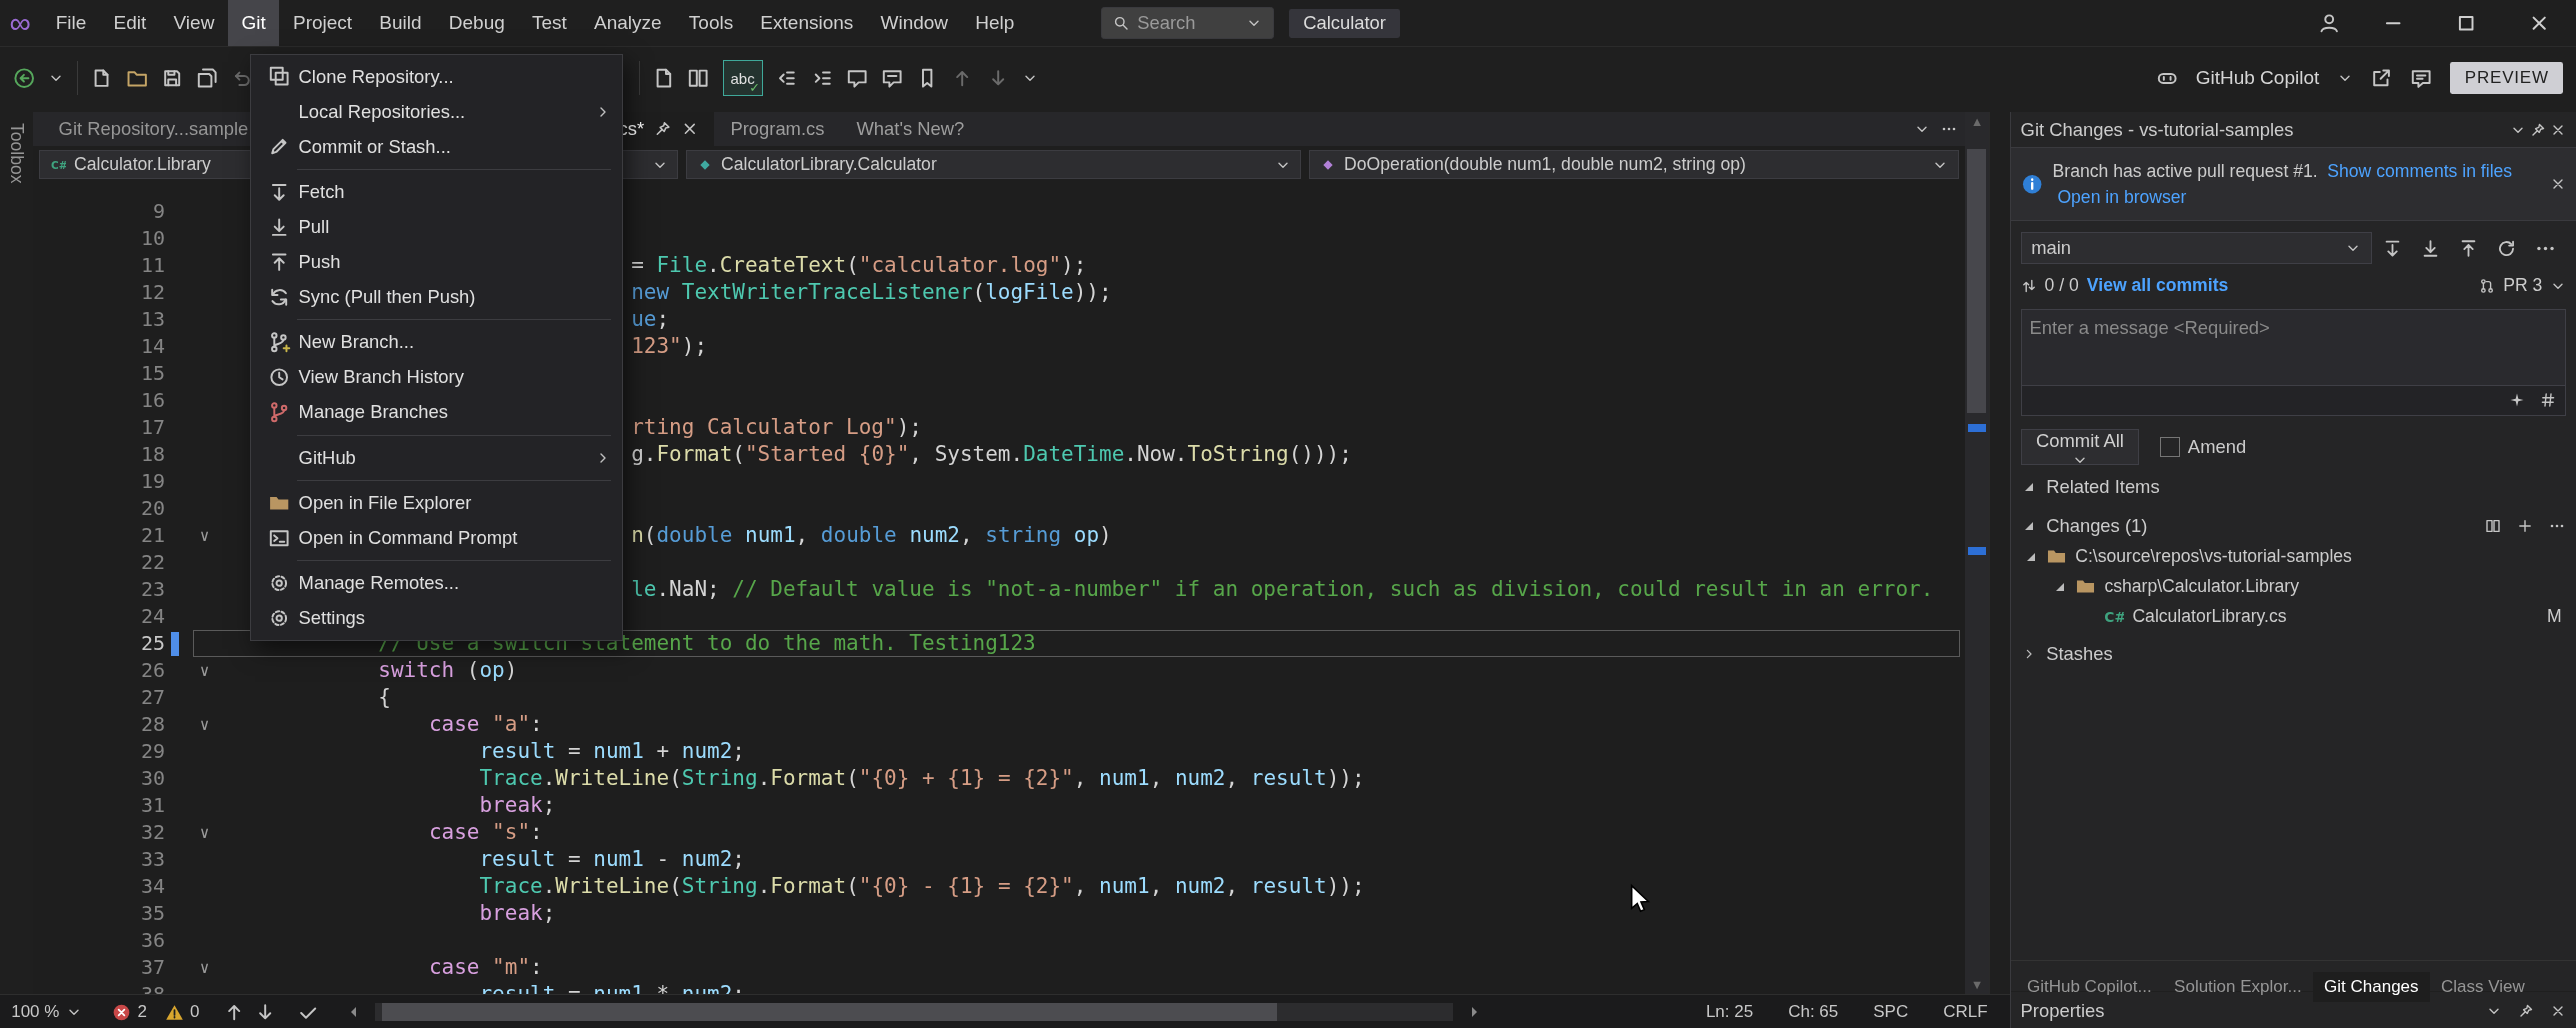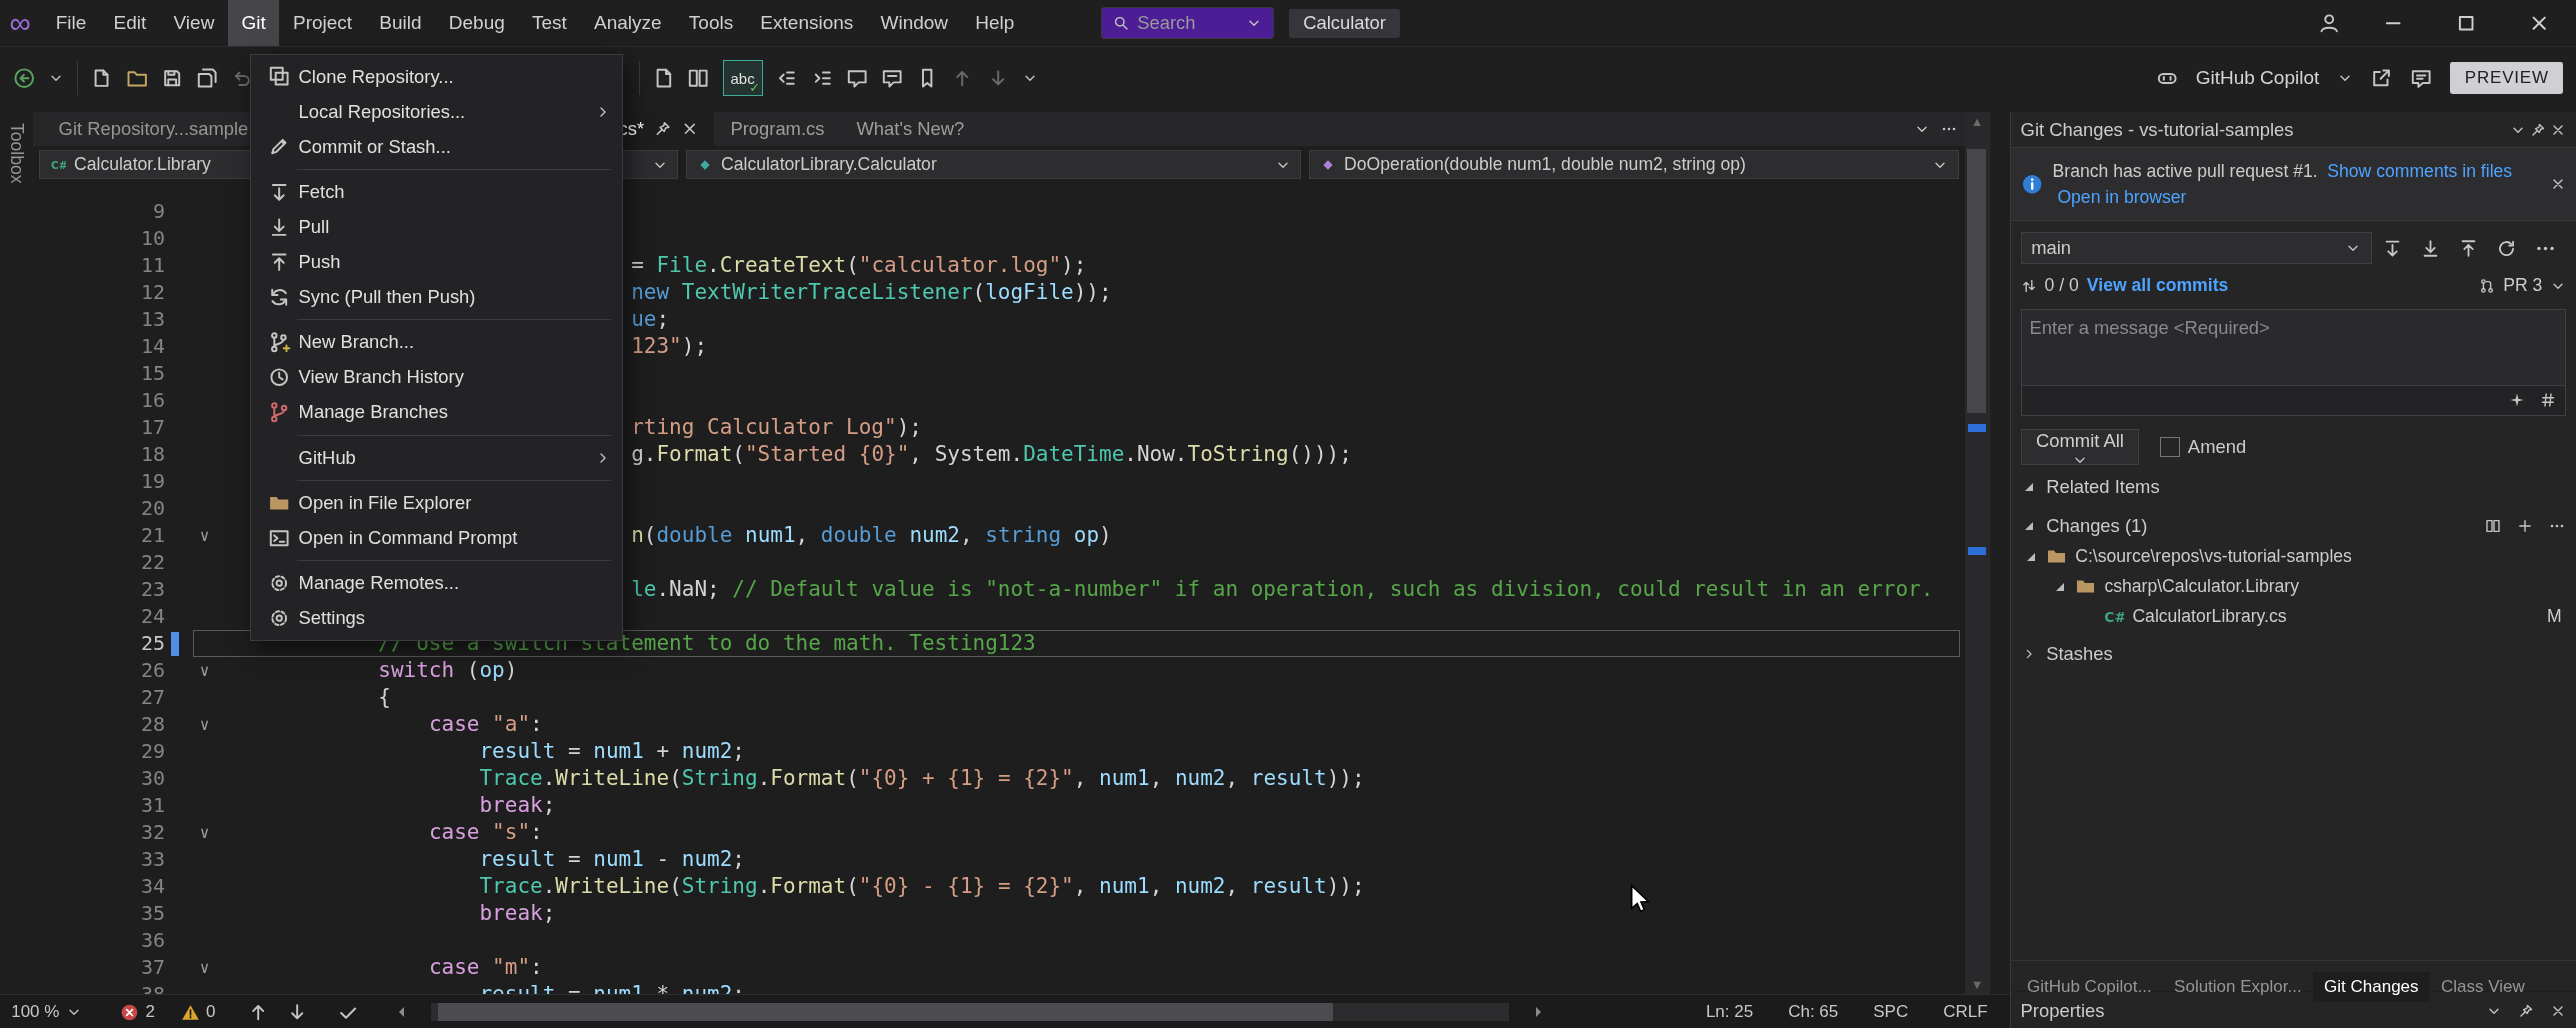--- a/index.html
+++ b/index.html
@@ -11,21 +11,21 @@
 
   
   .titlebar{position:absolute;left:0;top:0;width:2576px;height:46px;display:flex;align-items:center;
             background:#1f1f1f;border-bottom:0.8px solid #2b2b2b;z-index:20;}
   .vsinfinity{color:#9b6bd3;font-size:30px;line-height:30px;padding:0 11.2px 0 9.6px;}
   .menubar{display:flex;height:100%;align-items:center;}
   .menu-item{padding:0 13.6px;height:100%;display:flex;align-items:center;font-size:19px;color:#d0d0d0;cursor:default;}
   .menu-item.active{background:#45454a;color:#ffffff;}
   .tb-center{position:absolute;left:1101px;top:0;height:46px;display:flex;align-items:center;gap:14.4px;}
   .searchbox{display:flex;align-items:center;gap:8px;padding:0 11.2px;height:30px;border-radius:3.2px;
-             background:#4c1d95;border:0.8px solid #3a3a3e;color:#9a9a9a;font-size:18.4px;width:149px;}
+             background:#404040;border:0.8px solid #3a3a3e;color:#9a9a9a;font-size:18.4px;width:149px;}
   .searchbox .lbl{flex:1;}
   .sol-badge{height:29px;padding:0 14.4px;background:#35353b;border-radius:2.4px;display:flex;align-items:center;
              font-size:18.4px;color:#dcdcdc;}
   .tb-right{position:absolute;right:0;top:0;height:46px;display:flex;align-items:center;}
   .acct{width:56px;}
   .wbtn{width:73px;height:46px;display:flex;align-items:center;justify-content:center;color:#cfcfcf;}
 
   
   .toolbar{position:absolute;left:0;top:46px;width:2576px;height:64px;display:flex;align-items:center;
            padding:0 12.8px;gap:12.8px;box-sizing:border-box;}
@@ -125,21 +125,21 @@
   .panel-tabs{display:flex;align-items:center;height:30px;background:#252526;border-top:0.8px solid #333;
               font-size:17px;color:#969696;padding:0 4.8px;}
   .panel-tab{padding:0 11.2px;height:100%;display:flex;align-items:center;white-space:nowrap;margin-top:21px;}
   .panel-tab.active{color:#ffffff;background:#1e1e1e;}
   .props-header{height:37px;display:flex;align-items:center;padding:0 9.6px;gap:16px;font-size:18.4px;color:#cccccc;
                 background:#252526;border-top:1.6px solid #1f1f1f;}
   .props-header .panel-title{flex:1;}
 
   
   .statusbar{position:absolute;left:0;top:994px;width:2010px;height:35px;background:#1b1b1c;border-top:0.8px solid #2e2e2e;
-             display:flex;align-items:center;font-size:17px;color:#c8c8c8;padding:0 11.2px;box-sizing:border-box;gap:16px;}
+             display:flex;align-items:center;font-size:17px;color:#c8c8c8;padding:0 11.2px;box-sizing:border-box;gap:8px;}
   .st-item{display:flex;align-items:center;gap:6.4px;}
   .st-ic svg{width:19px;height:19px;}
   .hscroll{position:relative;width:1078px;height:17.6px;background:#2c2c2e;margin:0 4.8px;}
   .hthumb{position:absolute;left:6.4px;top:0;height:17.6px;width:895px;background:#4c4c50;}
   .st-right{margin-left:auto;display:flex;align-items:center;gap:35px;margin-right:11.2px;}
 
   
   .git-menu{position:absolute;left:250px;top:42px;width:371px;background:#232326;border:0.8px solid #3c3c40;
             box-shadow:4.8px 8px 22.4px rgba(0,0,0,.55);z-index:60;padding:4px 0;margin-top:12px;}
   .gm-item{display:flex;align-items:center;height:35px;padding:0 9.6px;font-size:18.4px;color:#e0e0e0;cursor:default;}

